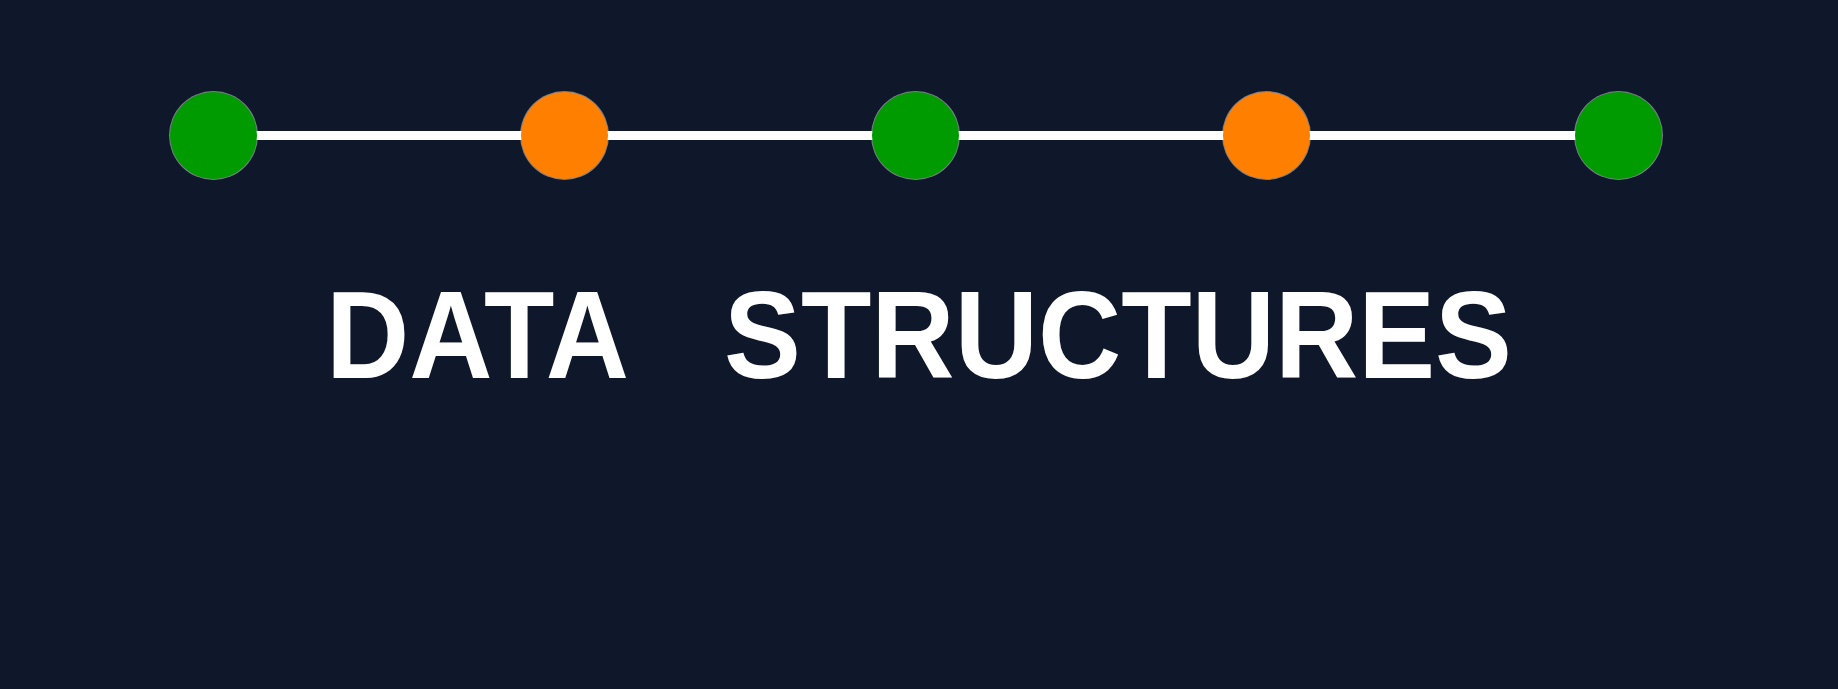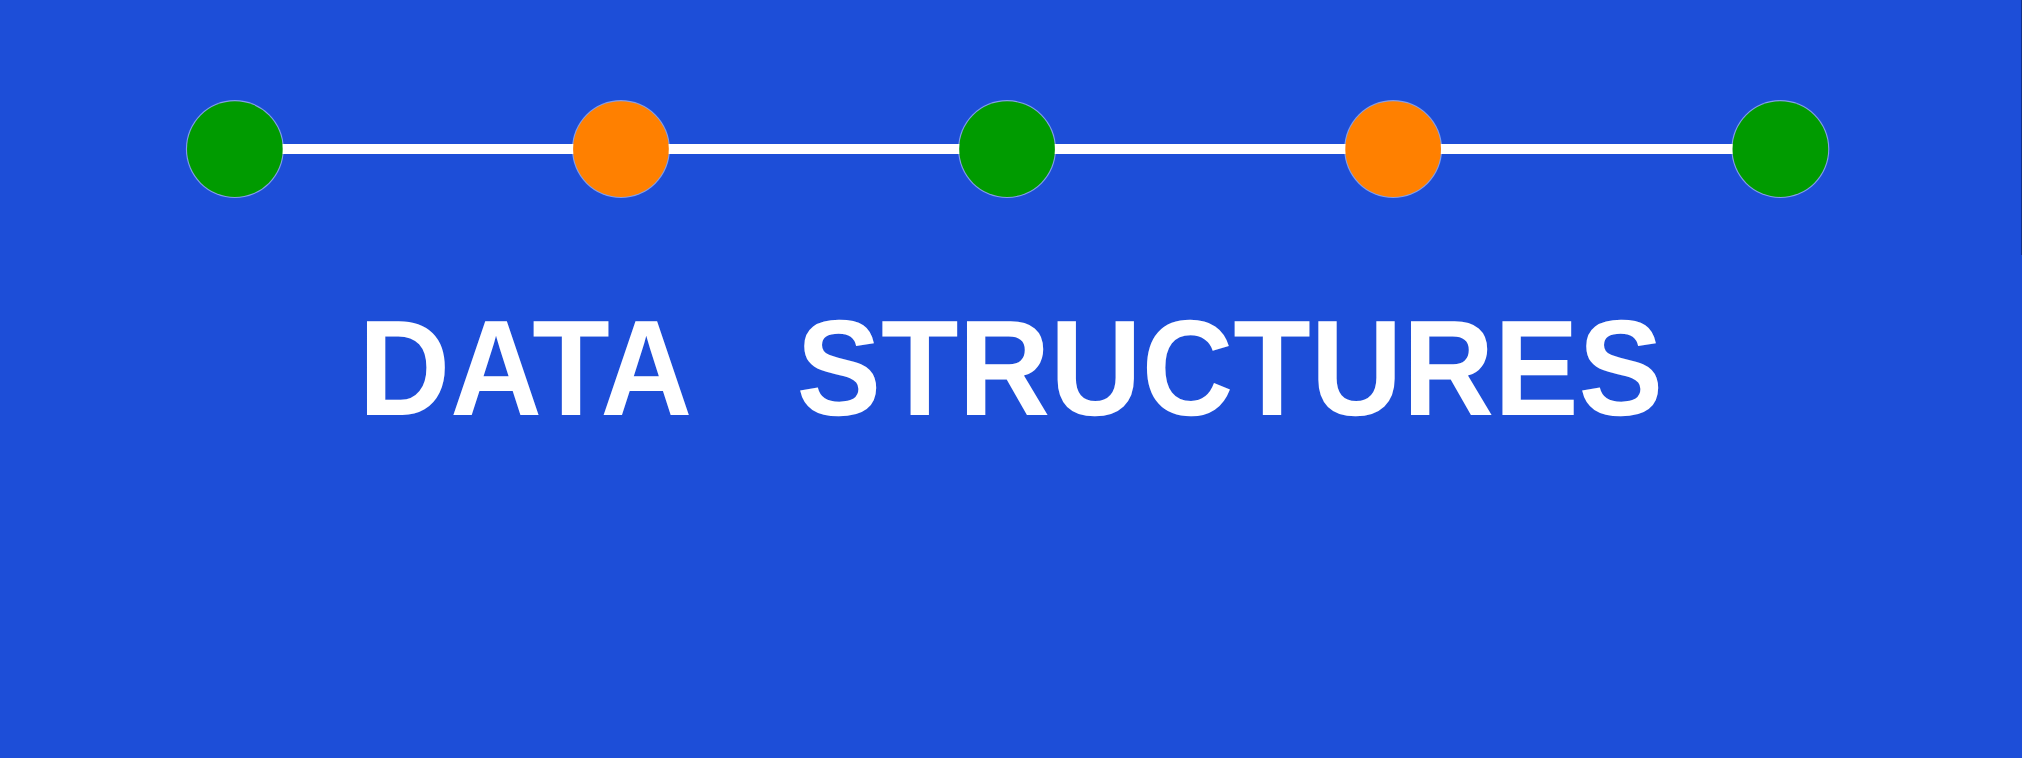--- a/index.html
+++ b/index.html
@@ -10,21 +10,21 @@
   body {
     width: 1838px;
     height: 689px;
     position: relative;
     overflow: hidden;
     font-family: "Liberation Sans", sans-serif;
   }
   .canvas {
     position: absolute;
     inset: 0;
-    background: #1d4ed8;
+    background: #0f172a;
   }
 
   
   .chain {
     position: absolute;
     left: 0; top: 0;
     width: 1838px; height: 230px;
   }
   .chain-line {
     position: absolute;

